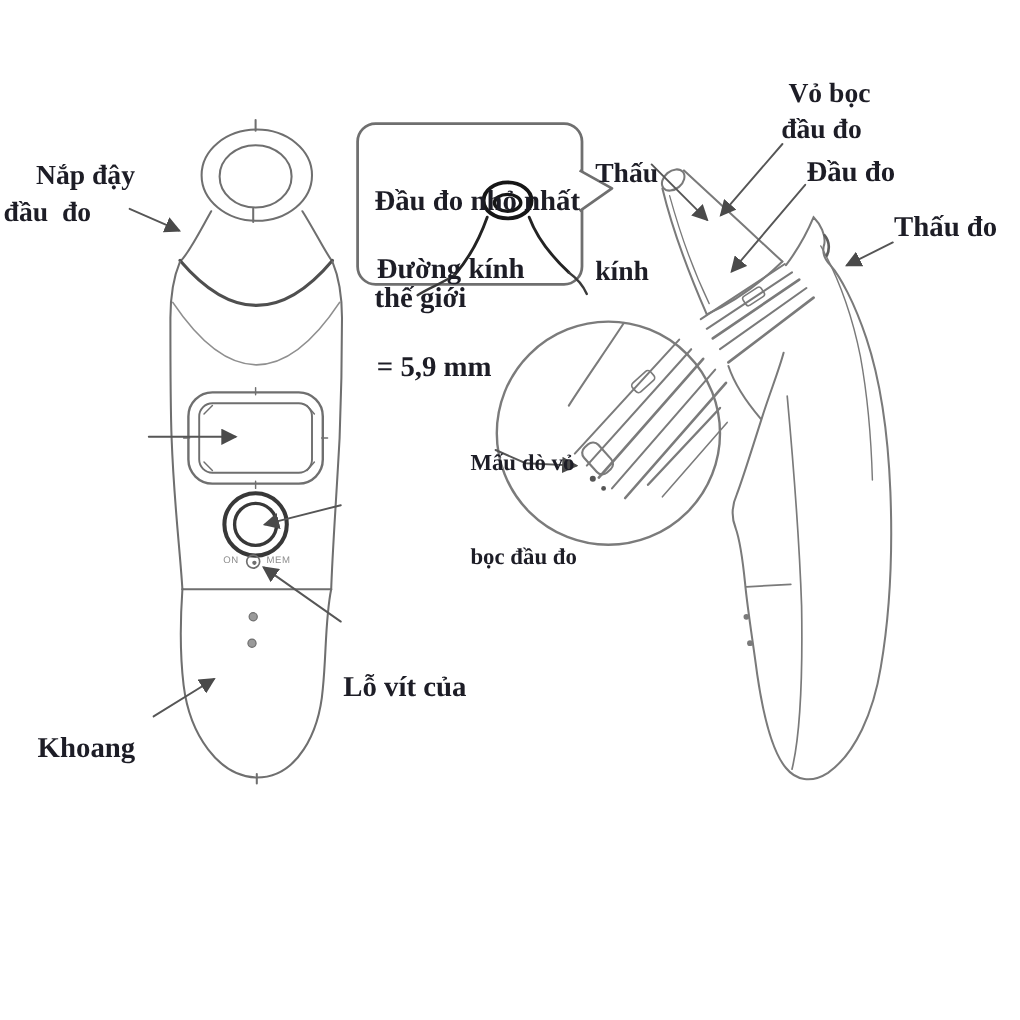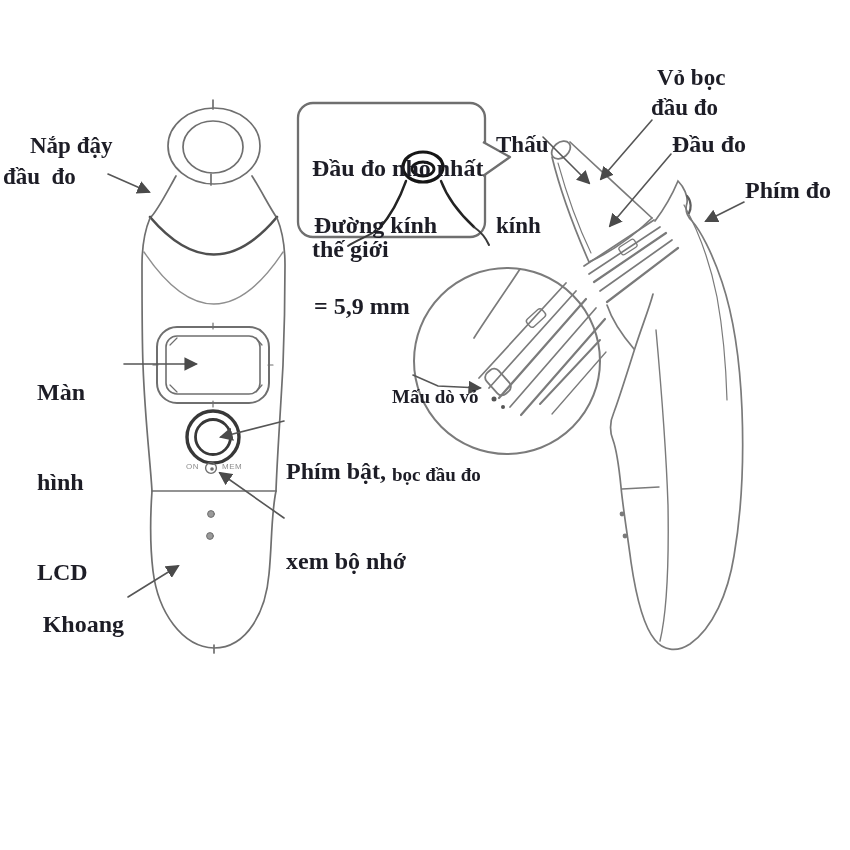--- a/index.html
+++ b/index.html
@@ -138,50 +138,42 @@
       <line x1="543" y1="137" x2="589" y2="183" marker-end="url(#ah)"></line>
       <line x1="652" y1="120" x2="601" y2="179" marker-end="url(#ah)"></line>
       <line x1="671" y1="154" x2="610" y2="226" marker-end="url(#ah)"></line>
       <line x1="744" y1="202" x2="706" y2="221" marker-end="url(#ah)"></line>
     </g>
   </svg>
 
   <div class="lbl f23" style="left:30px;top:131px;">Nắp đậy</div>
   <div class="lbl f23" style="left:3px;top:162px;">đầu  đo</div>
 
-  <div class="lbl f24" style="left:37px;top:317px;">
-    <div>Màn</div>
-    <div>hình</div>
-    <div>LCD</div>
-  </div>
 
-  <div class="lbl f24" style="left:20px;top:549px;width:104px;text-align:right;">
+  <div class="lbl f24" style="left:20px;top:549px;width:104px;text-align:center;">
     <div>Khoang</div>
   </div>
 
-  <div class="lbl f24" style="left:286px;top:396px;">
-    <div>Phím bật,</div>
-    <div>xem bộ nhớ</div>
-  </div>
 
   <div class="lbl f24" style="left:286px;top:498px;">
+    <div>Lỗ vít của</div>
   </div>
 
   <div class="lbl f23" style="left:496px;top:77px;line-height:27px;">
     <div>Thấu</div>
     <div>kính</div>
   </div>
 
   <div class="lbl f23" style="left:657px;top:63px;line-height:29px;text-align:center;">Vỏ bọc</div>
   <div class="lbl f23" style="left:651px;top:93px;line-height:29px;">đầu đo</div>
 
   <div class="lbl f24" style="left:672px;top:129px;">Đầu đo</div>
-  <div class="lbl f24" style="left:745px;top:175px;">Phím đo</div>
+  <div class="lbl f24" style="left:745px;top:175px;">Thấu đo</div>
 
-  <div class="lbl f19" style="left:392px;top:332px;">
+  <div class="lbl f19" style="left:392px;top:322px;">
     <div>Mấu dò vỏ</div>
     <div>bọc đầu đo</div>
   </div>
 
   <div class="lbl f20" style="left:312px;top:101px;">
     <div>Đầu đo nhỏ nhất</div>
     <div>thế giới</div>
   </div>
   <div class="lbl f20" style="left:273px;top:158px;margin-left:41px;">
     <div>Đường kính</div>

